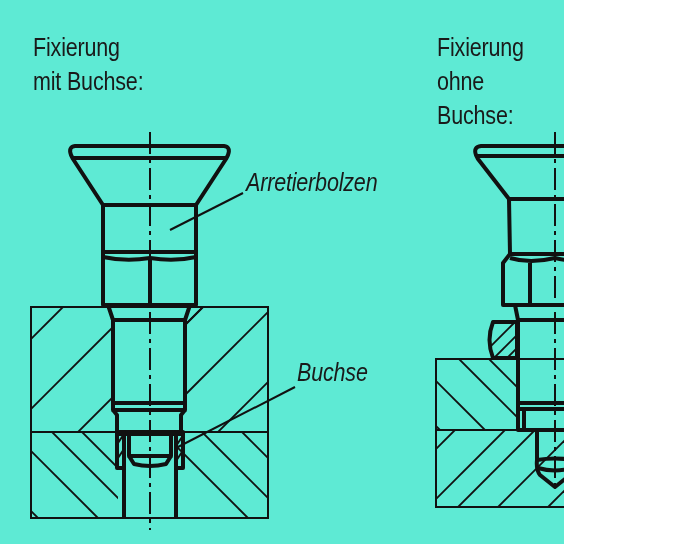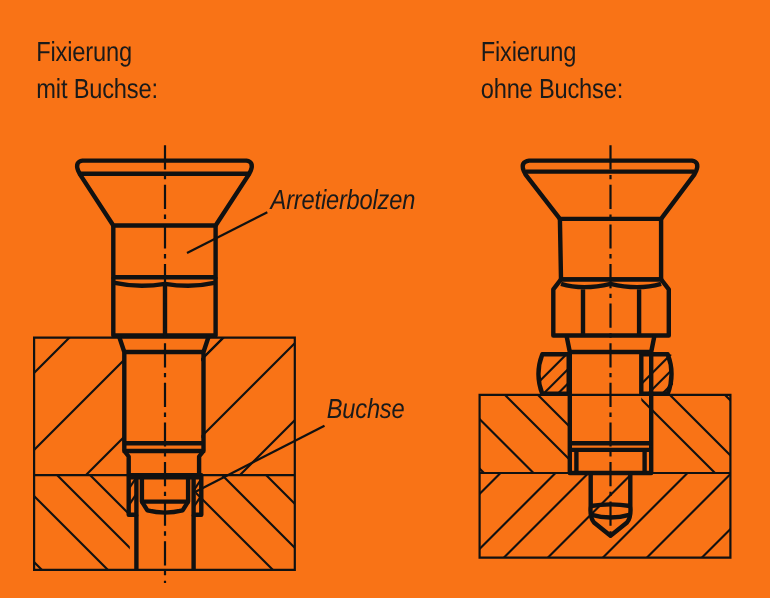--- a/index.html
+++ b/index.html
@@ -1,20 +1,20 @@
 <!DOCTYPE html>
 <html><head>
   <meta charset="utf-8">
   <style>
     html, body { margin: 0; padding: 0; background: #ffffff; }
     .canvas {
       position: relative;
-      width: 700px;
+      width: 564px;
       height: 544px;
-      background: #f97316;
+      background: #5eead4;
       overflow: hidden;
       font-family: "Liberation Sans", "DejaVu Sans", sans-serif;
       color: #1a1a1a;
     }
     .caption {
       position: absolute;
       font-size: 25px;
       line-height: 34px;
       transform: scaleX(0.86);
       transform-origin: left top;

